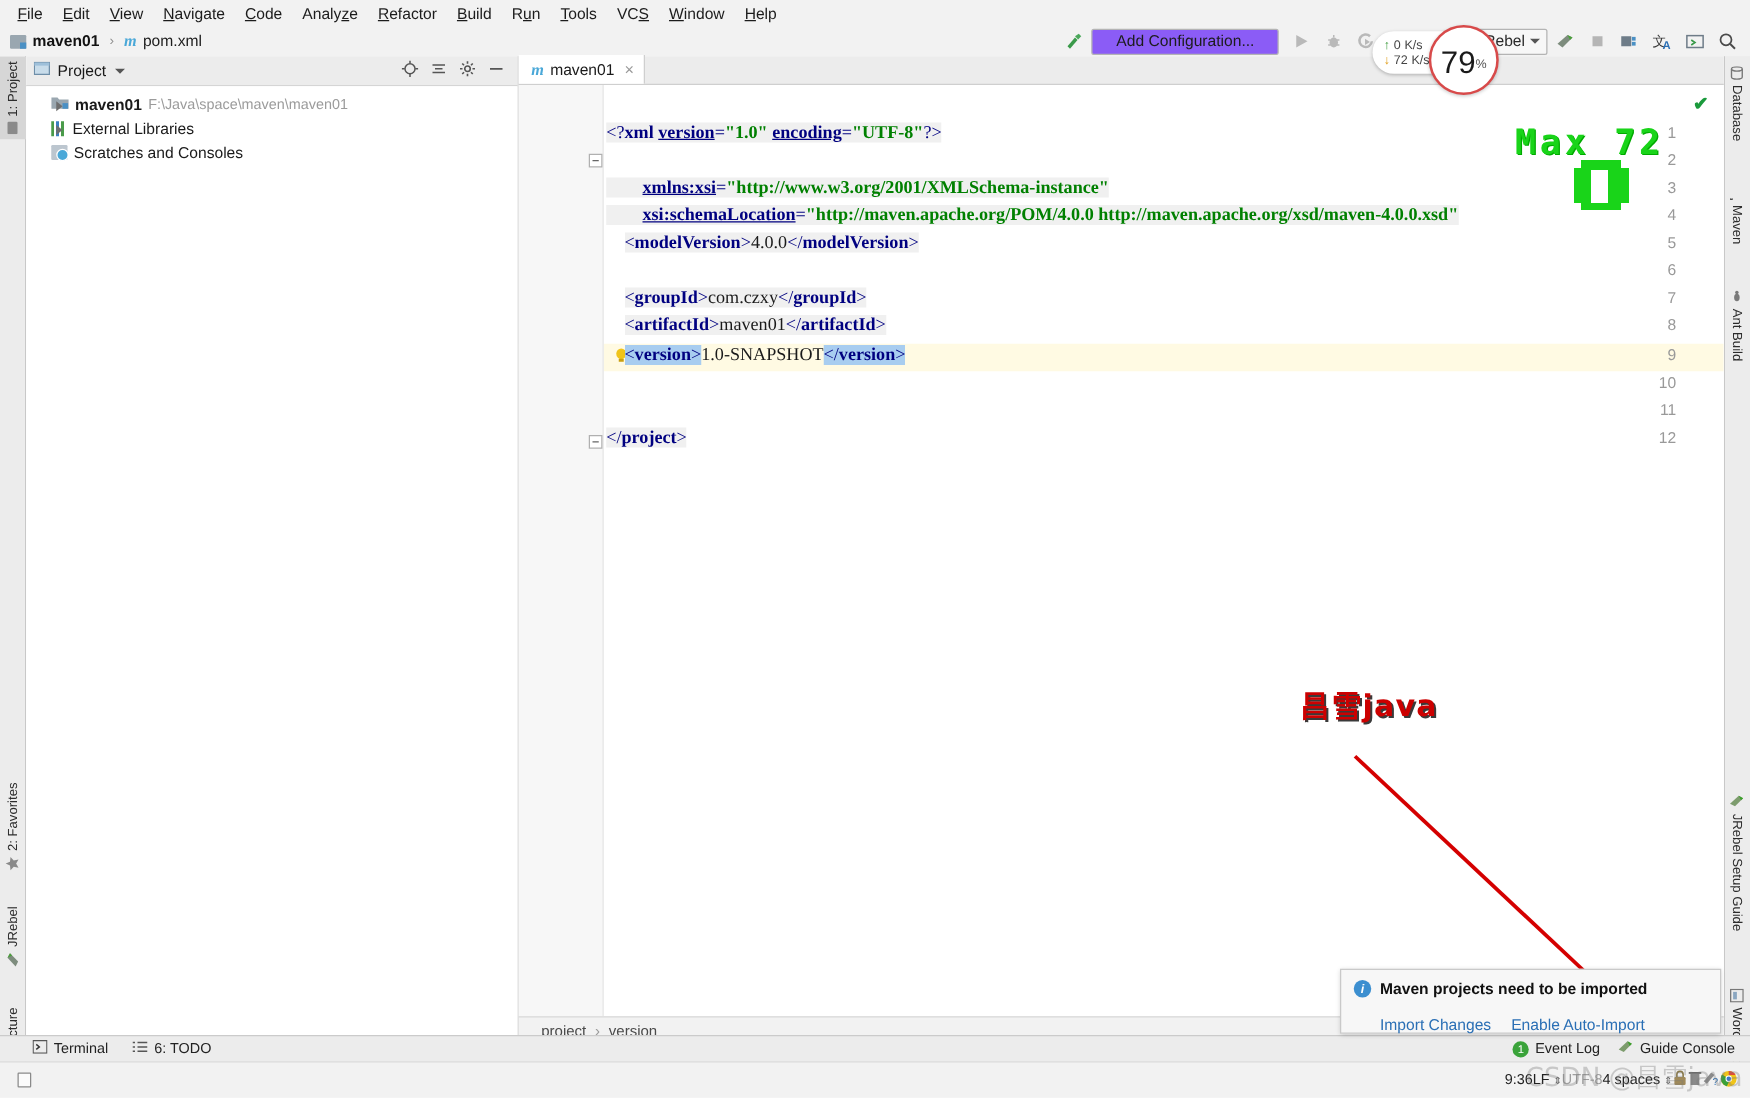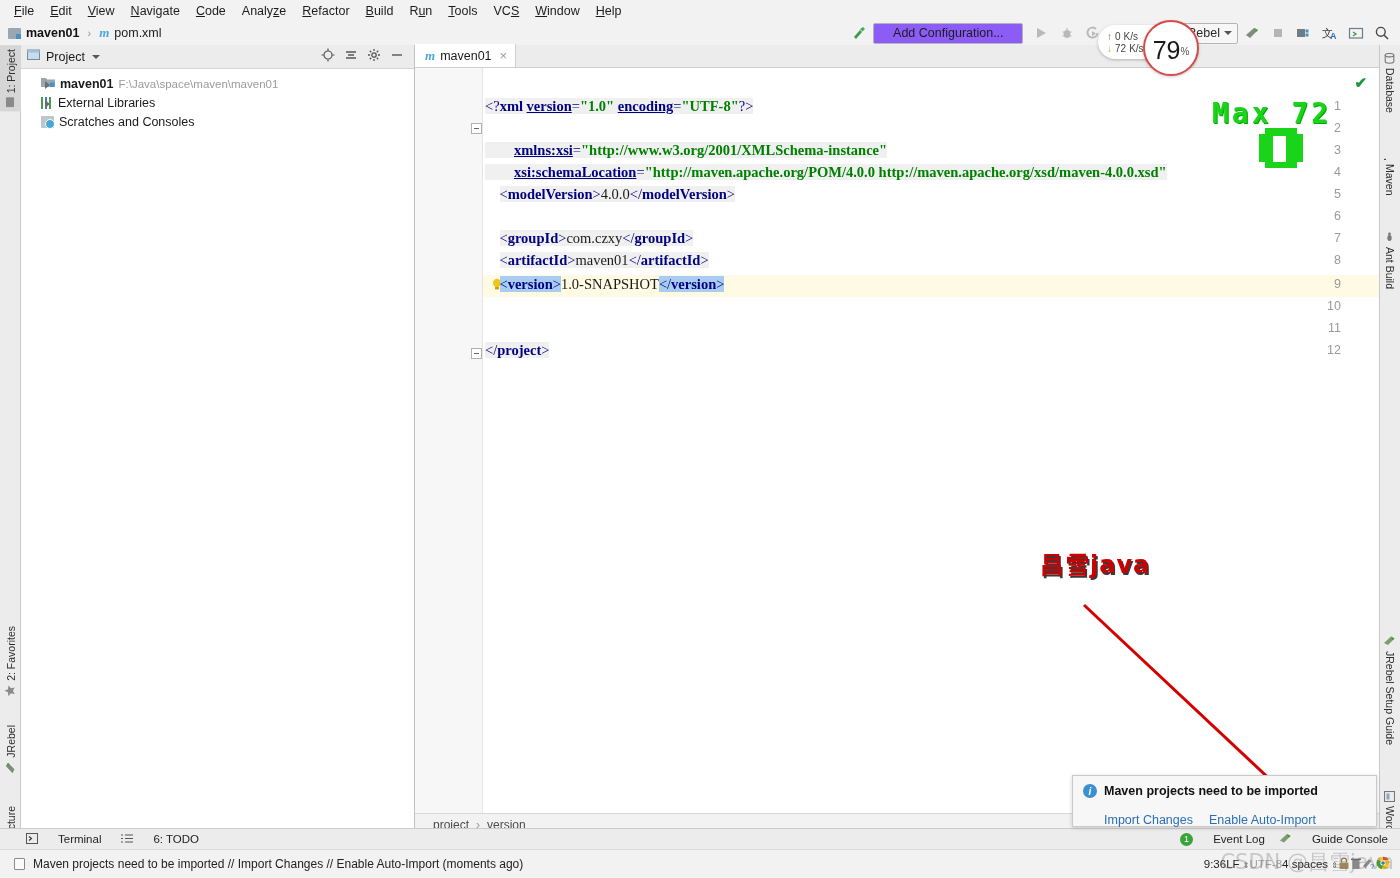--- a/index.html
+++ b/index.html
@@ -197,21 +197,21 @@
   }
   .balloon .acts{display:flex;gap:16px;margin-top:15px;margin-left:21px;}
   .lnk{color:#2a6fb5;font-size:12.5px;cursor:pointer;}
 
   
   .toolbar-bot{
     position:absolute;left:0;bottom:29px;width:1400px;height:21px;background:#ececec;
     border-top:1px solid #cbcbcb;display:flex;align-items:center;padding-left:26px;gap:20px;
     font-size:11.5px;color:#222;
   }
-  .bb-item{display:flex;align-items:center;gap:20px;cursor:default;}
+  .bb-item{display:flex;align-items:center;gap:5px;cursor:default;}
   .bb-right{margin-left:auto;display:flex;align-items:center;gap:14px;padding-right:12px;}
   .evt-badge{
     width:13px;height:13px;border-radius:50%;background:#3aa33a;color:#fff;font-size:9px;
     display:flex;align-items:center;justify-content:center;
   }
   .statusbar{
     position:absolute;left:0;bottom:0;width:1400px;height:29px;background:#f2f2f2;
     display:flex;align-items:center;padding-left:14px;gap:8px;font-size:12px;color:#222;
     border-top:1px solid #dadada;
   }
@@ -623,21 +623,20 @@
               <path d="M8 1 L11.5 3 L9.8 4.7 Z" fill="#3aa02a"></path>
             </svg>
         </span>
         <span>Guide Console</span>
       </div>
     </div>
   </div>
 
   <div class="statusbar">
     <span class="ic-doc"></span>
-    <span>Maven projects need to be imported // Import Changes // Enable Auto-Import (moments ago)</span>
     <div class="sb-right">
       <span>9:36</span>
       <span><span>LF</span> <span class="caret-updown">⇕</span></span>
       <span class="sb-dim">UTF-8</span>
       <span><span>4 spaces</span> <span class="caret-updown">⇕</span></span>
       <span>
         <svg width="12" height="13" viewBox="0 0 12 13">
             <rect x="1.5" y="5.5" width="9" height="6.5" fill="#a08a5a" rx="1"></rect>
             <path d="M3.5 5.5 V3.6 a2.5 2.5 0 0 1 5 0 V5.5" fill="none" stroke="#8a7a4a" stroke-width="1.3"></path>
           </svg>

